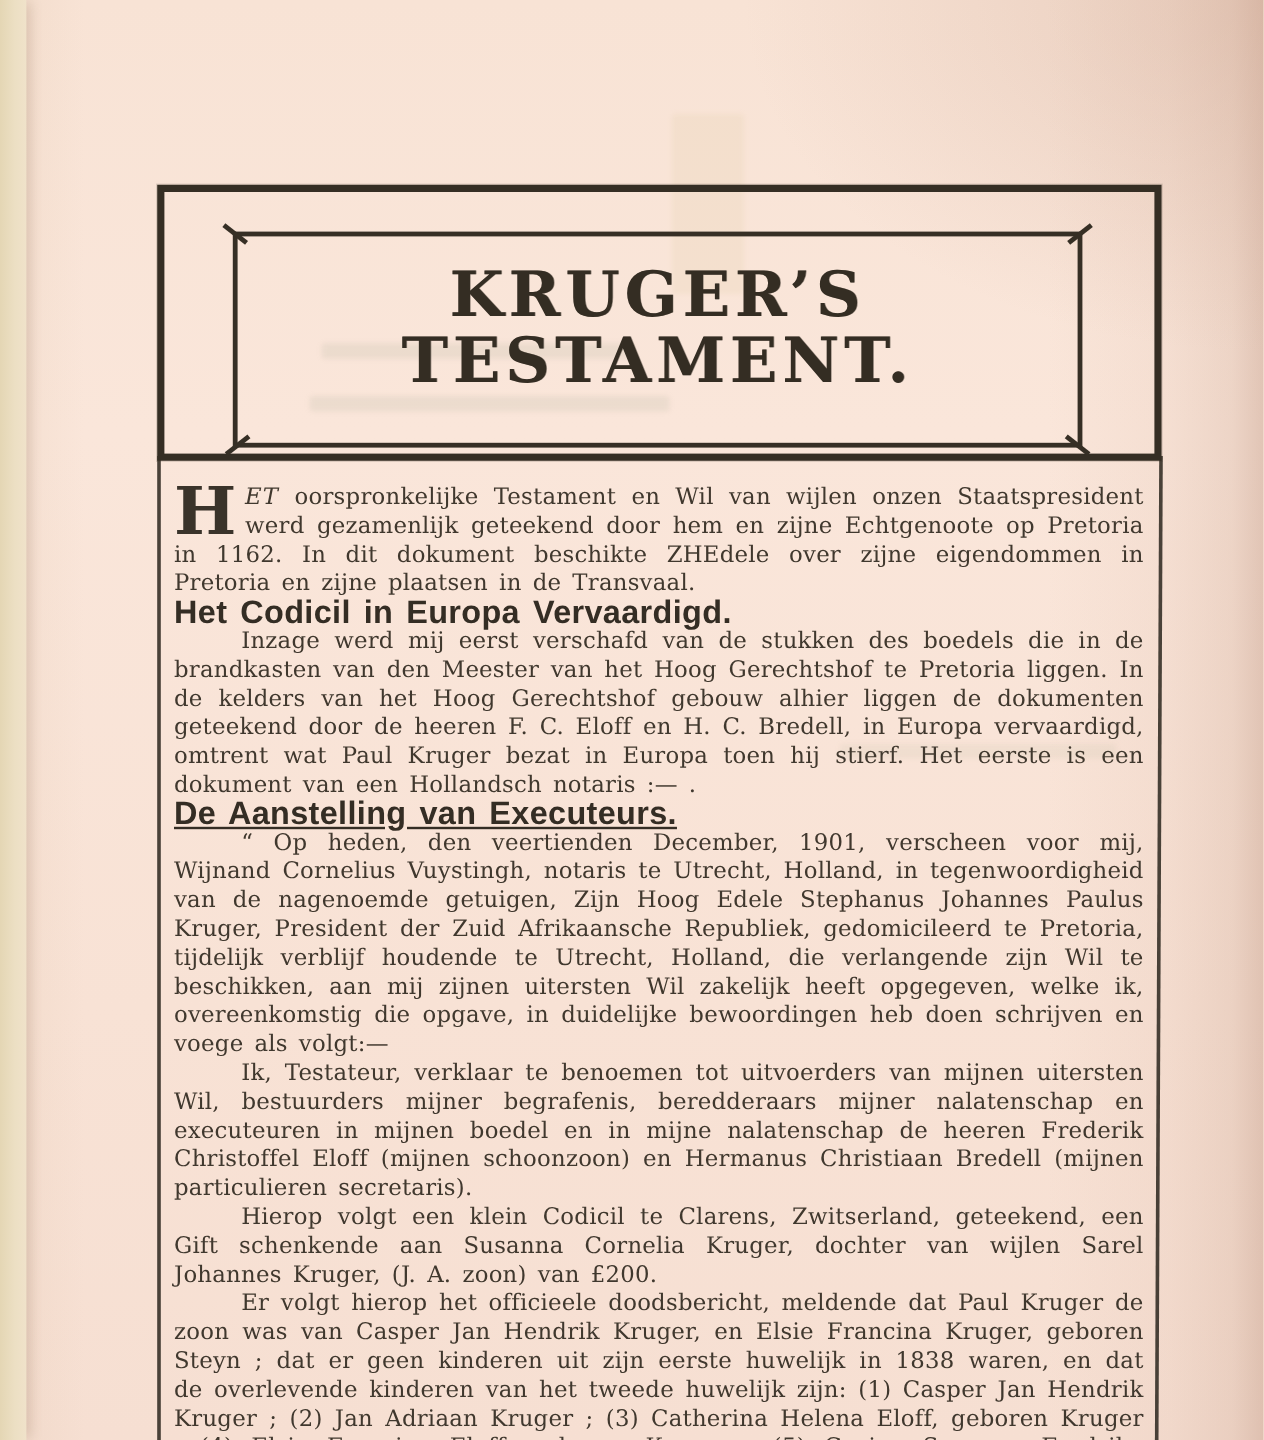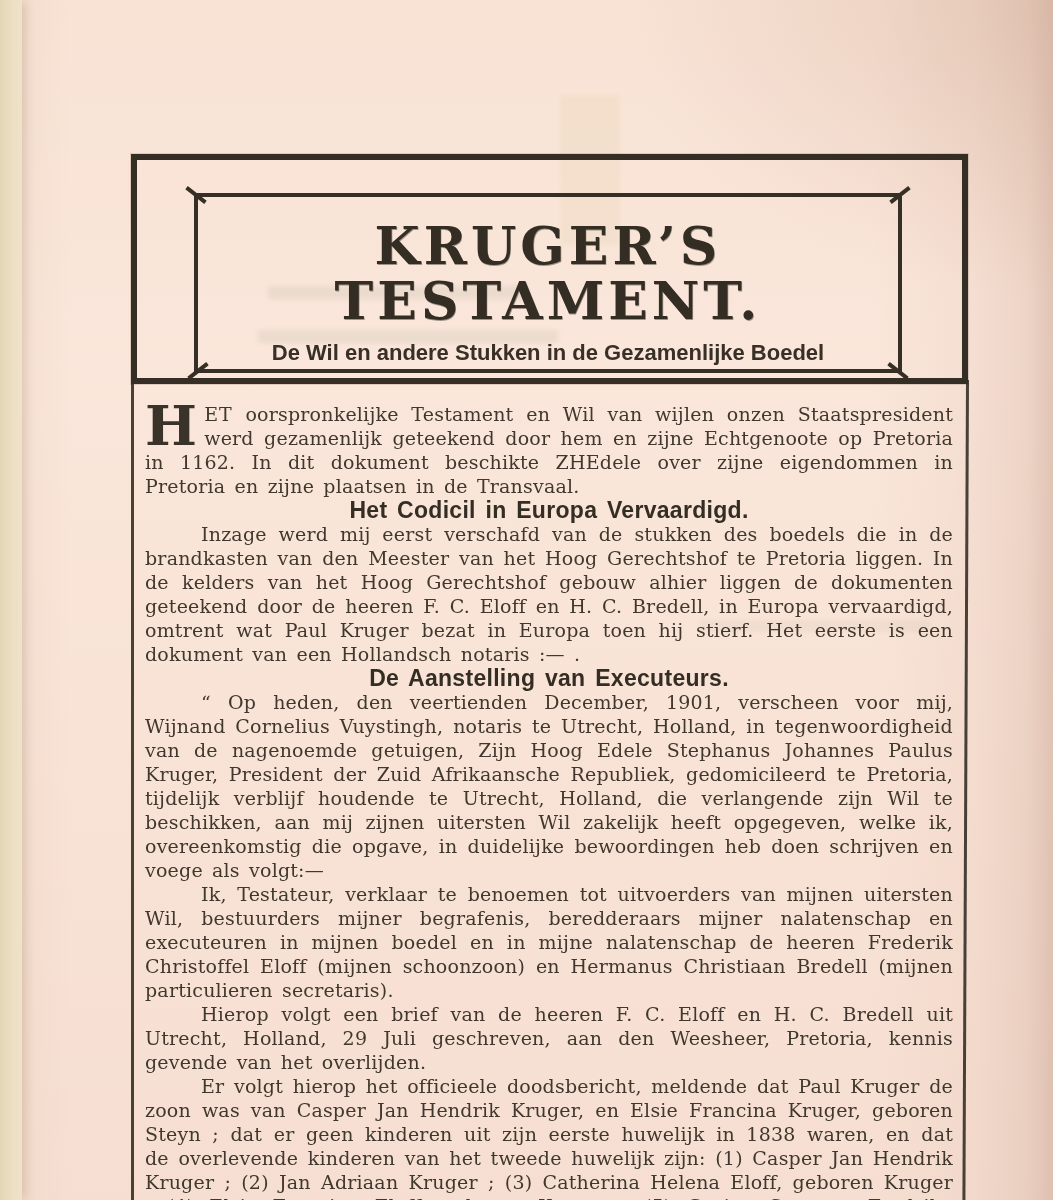--- a/index.html
+++ b/index.html
@@ -42,25 +42,25 @@
   .masthead-subtitle{margin-top:12px;font-family:"Liberation Sans","DejaVu Sans",sans-serif;
     font-weight:bold;font-size:22px;line-height:26px;color:#38化312 2827;color:#383027;}
 
   
   .article{position:absolute;left:145px;top:402px;width:808px;color:#40382e;
     font-size:19px;line-height:24px;text-align:justify;word-spacing:3px;letter-spacing:0.2px;}
   .article p{margin:0;text-indent:56px;}
   .article p.intro{text-indent:0;}
   .dropcap{float:left;font-size:55px;line-height:42px;font-weight:bold;
     padding:3px 7px 0 0;color:#3a332a;}
-  .lead-caps{letter-spacing:1px;}
+  .lead-caps{letter-spacing:1px;font-style:italic;}
   h2.sec{font-family:"Liberation Sans","DejaVu Sans",sans-serif;font-weight:bold;
-    font-size:23px;color:#342d24;margin:0;text-align:center;letter-spacing:0.3px;}
+    font-size:27px;color:#342d24;margin:0;text-align:left;letter-spacing:0.3px;}
   .h1-sp{margin-top:16px;margin-bottom:10px;}
-  .h2-sp{margin-top:13px;margin-bottom:9px;}
+  .h2-sp{margin-top:13px;margin-bottom:9px;text-decoration:underline;}
   .h3-sp{margin-top:12px;margin-bottom:7px;}
 
   
   .ghost{position:absolute;background:rgba(138,152,120,0.12);filter:blur(2px);border-radius:3px;}
   .g1{left:268px;top:286px;width:260px;height:13px;}
   .g2{left:258px;top:330px;width:300px;height:13px;}
   .g3{left:560px;top:95px;width:60px;height:150px;background:rgba(205,190,120,0.10);}
   .g4{left:700px;top:620px;width:230px;height:12px;background:rgba(138,152,120,0.08);}
 </style>
 </head>
@@ -79,34 +79,33 @@
   <div class="col-rule rule-right"></div>
 
   <div class="frame-outer">
     <div class="frame-inner">
       <span class="miter tl"></span>
       <span class="miter tr"></span>
       <span class="miter bl"></span>
       <span class="miter br"></span>
       <div class="masthead-title">KRUGER’S TESTAMENT.</div>
       <div class="masthead-subtitle">
-        <div>De Wil en andere Stukken in de Gezamenlijke Boedel</div>
       </div>
     </div>
   </div>
 
   <div class="article">
 
     <p class="intro"><span class="dropcap">H</span><span class="lead-caps">ET</span><span> oorspronkelijke Testament en Wil van wijlen onzen Staatspresident werd gezamenlijk geteekend door hem en zijne Echtgenoote op Pretoria in 1162.  In dit dokument beschikte ZHEdele over zijne eigendommen in Pretoria en zijne plaatsen in de Transvaal.</span></p>
 
     <h2 class="sec h1-sp">Het Codicil in Europa Vervaardigd.</h2>
     <p>Inzage werd mij eerst verschafd van de stukken des boedels die in de brandkasten van den Meester van het Hoog Gerechtshof te Pretoria liggen.  In de kelders van het Hoog Gerechtshof gebouw alhier liggen de dokumenten geteekend door de heeren F. C. Eloff en H. C. Bredell, in Europa vervaardigd, omtrent wat Paul Kruger bezat in Europa toen hij stierf.  Het eerste is een dokument van een Hollandsch notaris :—  .</p>
 
     <h2 class="sec h2-sp">De Aanstelling van Executeurs.</h2>
     <p>“ Op heden, den veertienden December, 1901, verscheen voor mij, Wijnand Cornelius Vuystingh, notaris te Utrecht, Holland, in tegenwoordigheid van de nagenoemde getuigen, Zijn Hoog Edele Stephanus Johannes Paulus Kruger, President der Zuid Afrikaansche Republiek, gedomicileerd te Pretoria, tijdelijk verblijf houdende te Utrecht, Holland, die verlangende zijn Wil te beschikken, aan mij zijnen uitersten Wil zakelijk heeft opgegeven, welke ik, overeenkomstig die opgave, in duidelijke bewoordingen heb doen schrijven en voege als volgt:—</p>
     <p>Ik, Testateur, verklaar te benoemen tot uitvoerders van mijnen uitersten Wil, bestuurders mijner begrafenis, beredderaars mijner nalatenschap en executeuren in mijnen boedel en in mijne nalatenschap de heeren Frederik Christoffel Eloff (mijnen schoonzoon) en Hermanus Christiaan Bredell (mijnen particulieren secretaris).</p>
-    <p>Hierop volgt een brief van de heeren F. C. Eloff en H. C. Bredell uit Utrecht, Holland, 29 Juli geschreven, aan den Weesheer, Pretoria, kennis gevende van het overlijden.</p>
+    <p>Hierop volgt een klein Codicil te Clarens, Zwitserland, geteekend, een Gift schenkende aan Susanna Cornelia Kruger, dochter van wijlen Sarel Johannes Kruger, (J. A. zoon) van £200.</p>
 
     <p>Er volgt hierop het officieele doodsbericht, meldende dat Paul Kruger de zoon was van Casper Jan Hendrik Kruger, en Elsie Francina Kruger, geboren Steyn ; dat er geen kinderen uit zijn eerste huwelijk in 1838 waren, en dat de overlevende kinderen van het tweede huwelijk zijn: (1) Casper Jan Hendrik Kruger ; (2) Jan Adriaan Kruger ; (3) Catherina Helena Eloff, geboren Kruger ; (4) Elsie Franzina Eloff, geboren Kruger ; (5) Gezina Susanna Fredrika Wilhelmina Eloff, geboren Kruger ; (6) Anna Aletta Eloff, geboren Kruger ; (7) Piet Kruger ;</p>
 
   </div>
 
 </div>
 
 </body></html>

